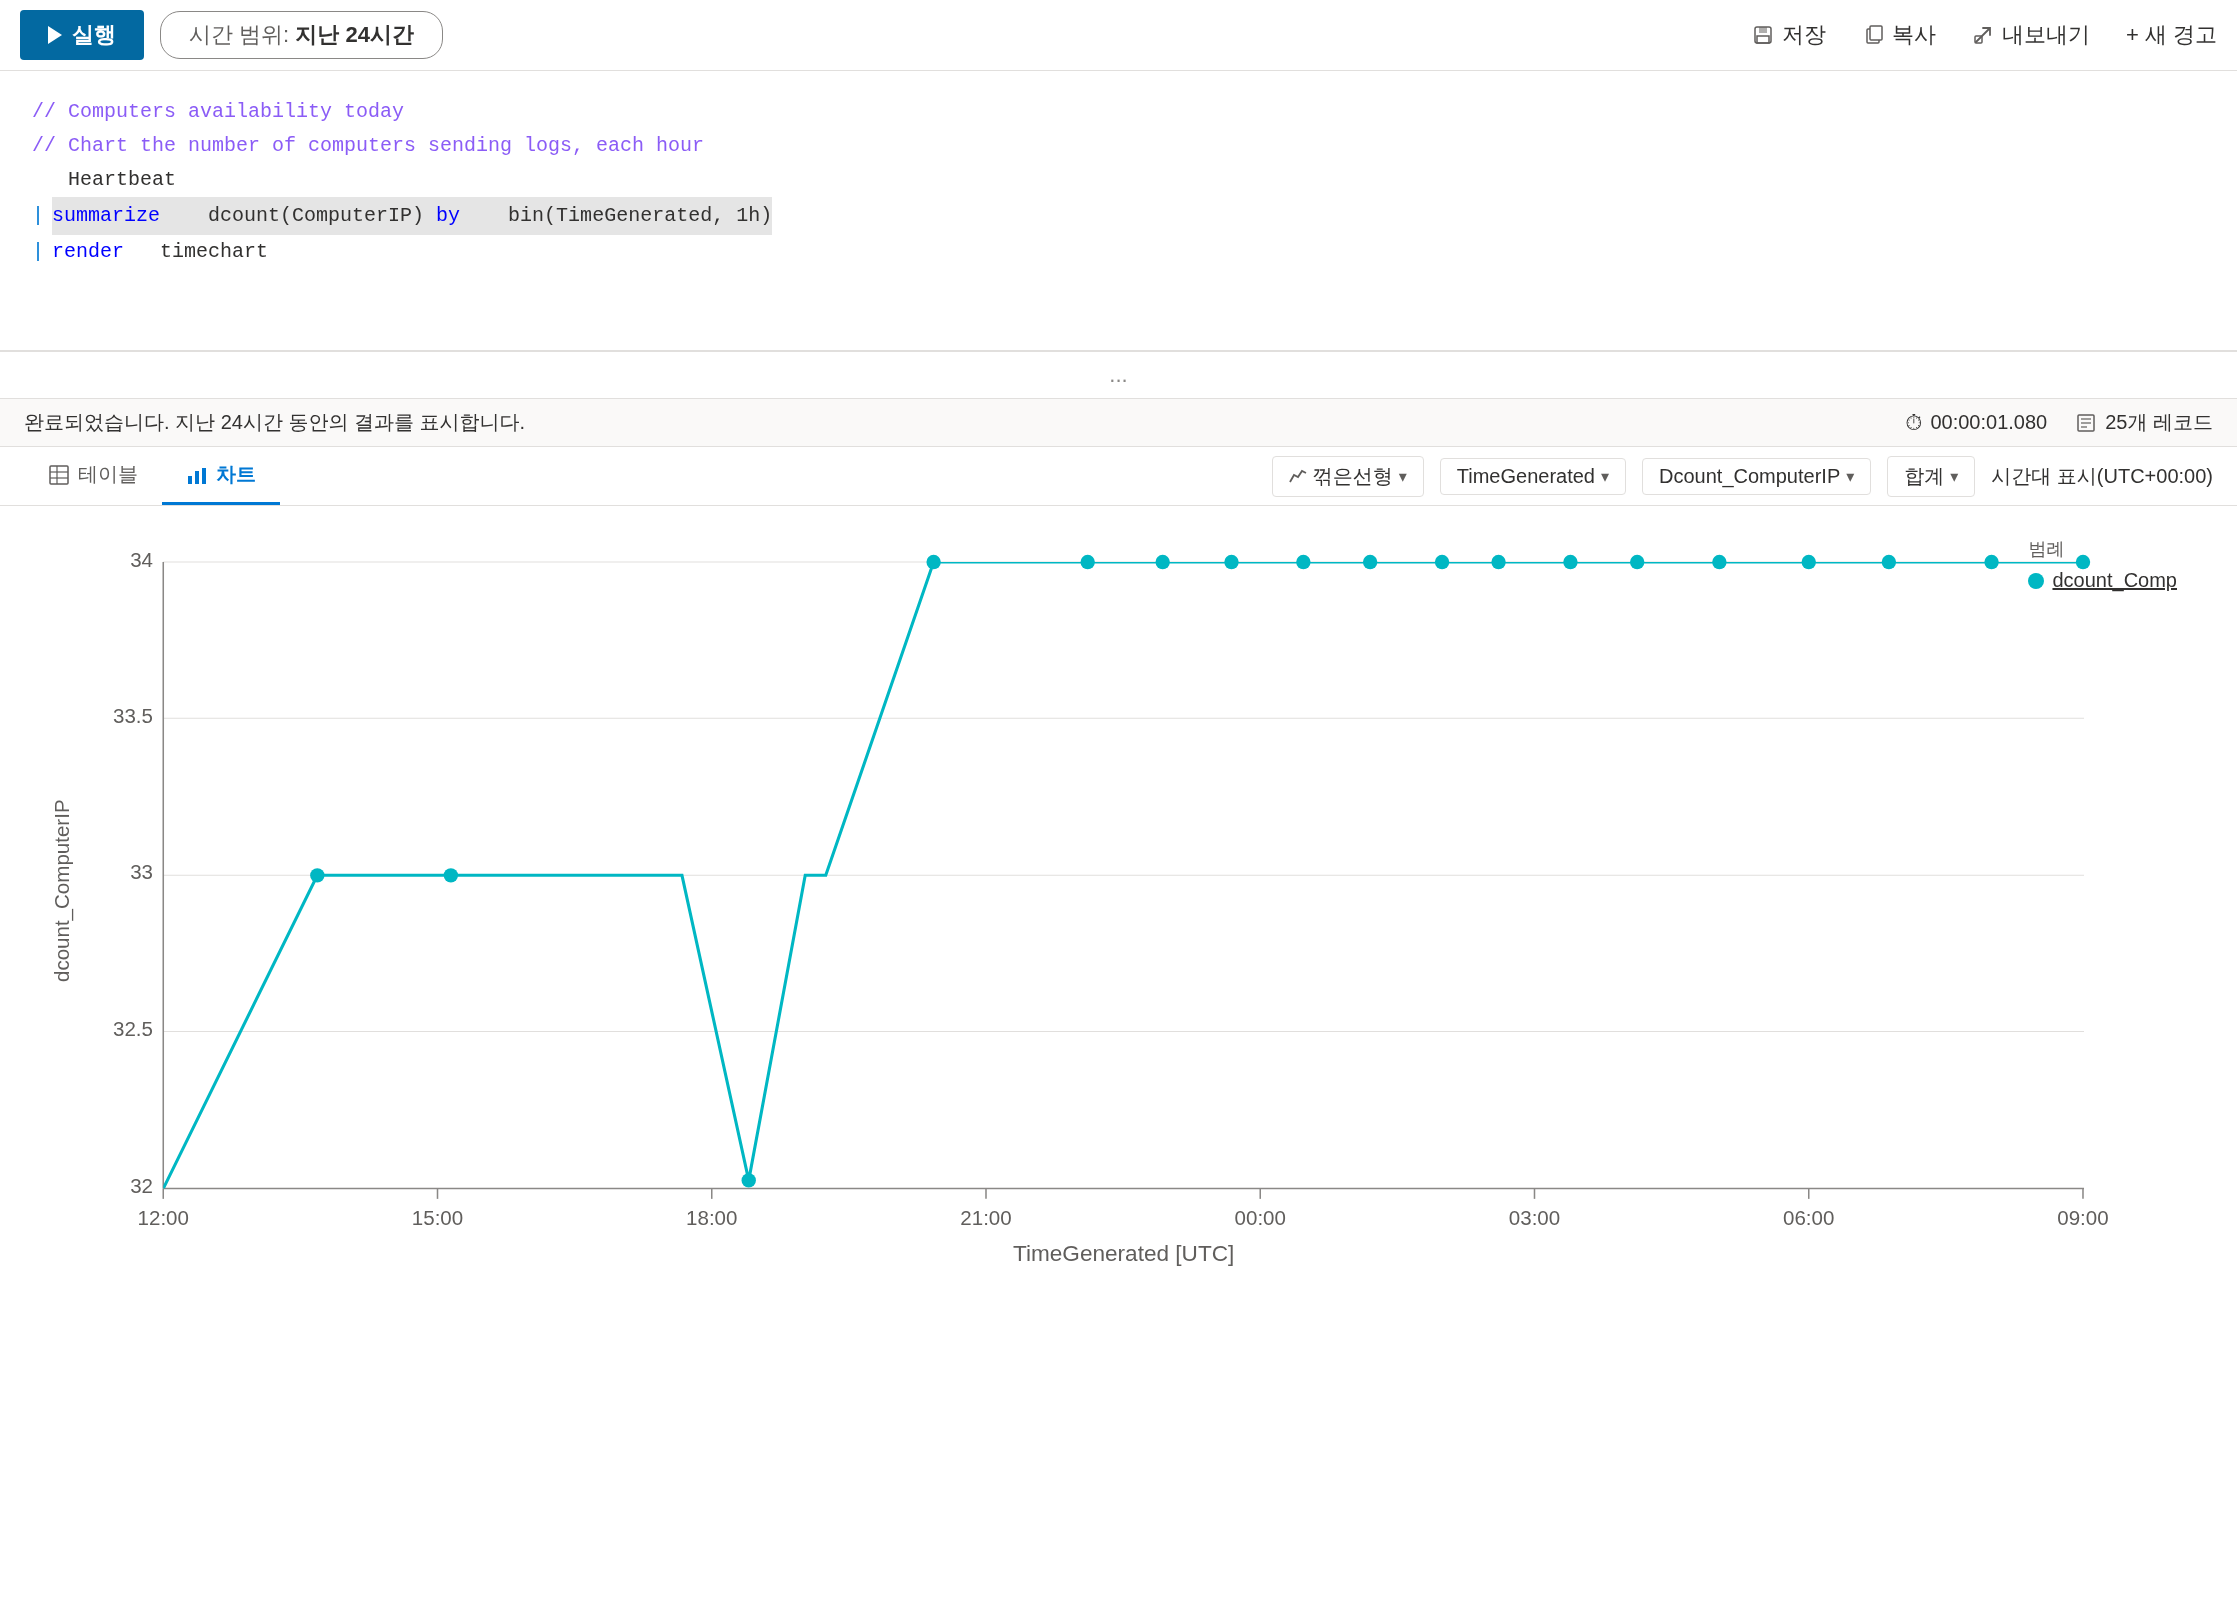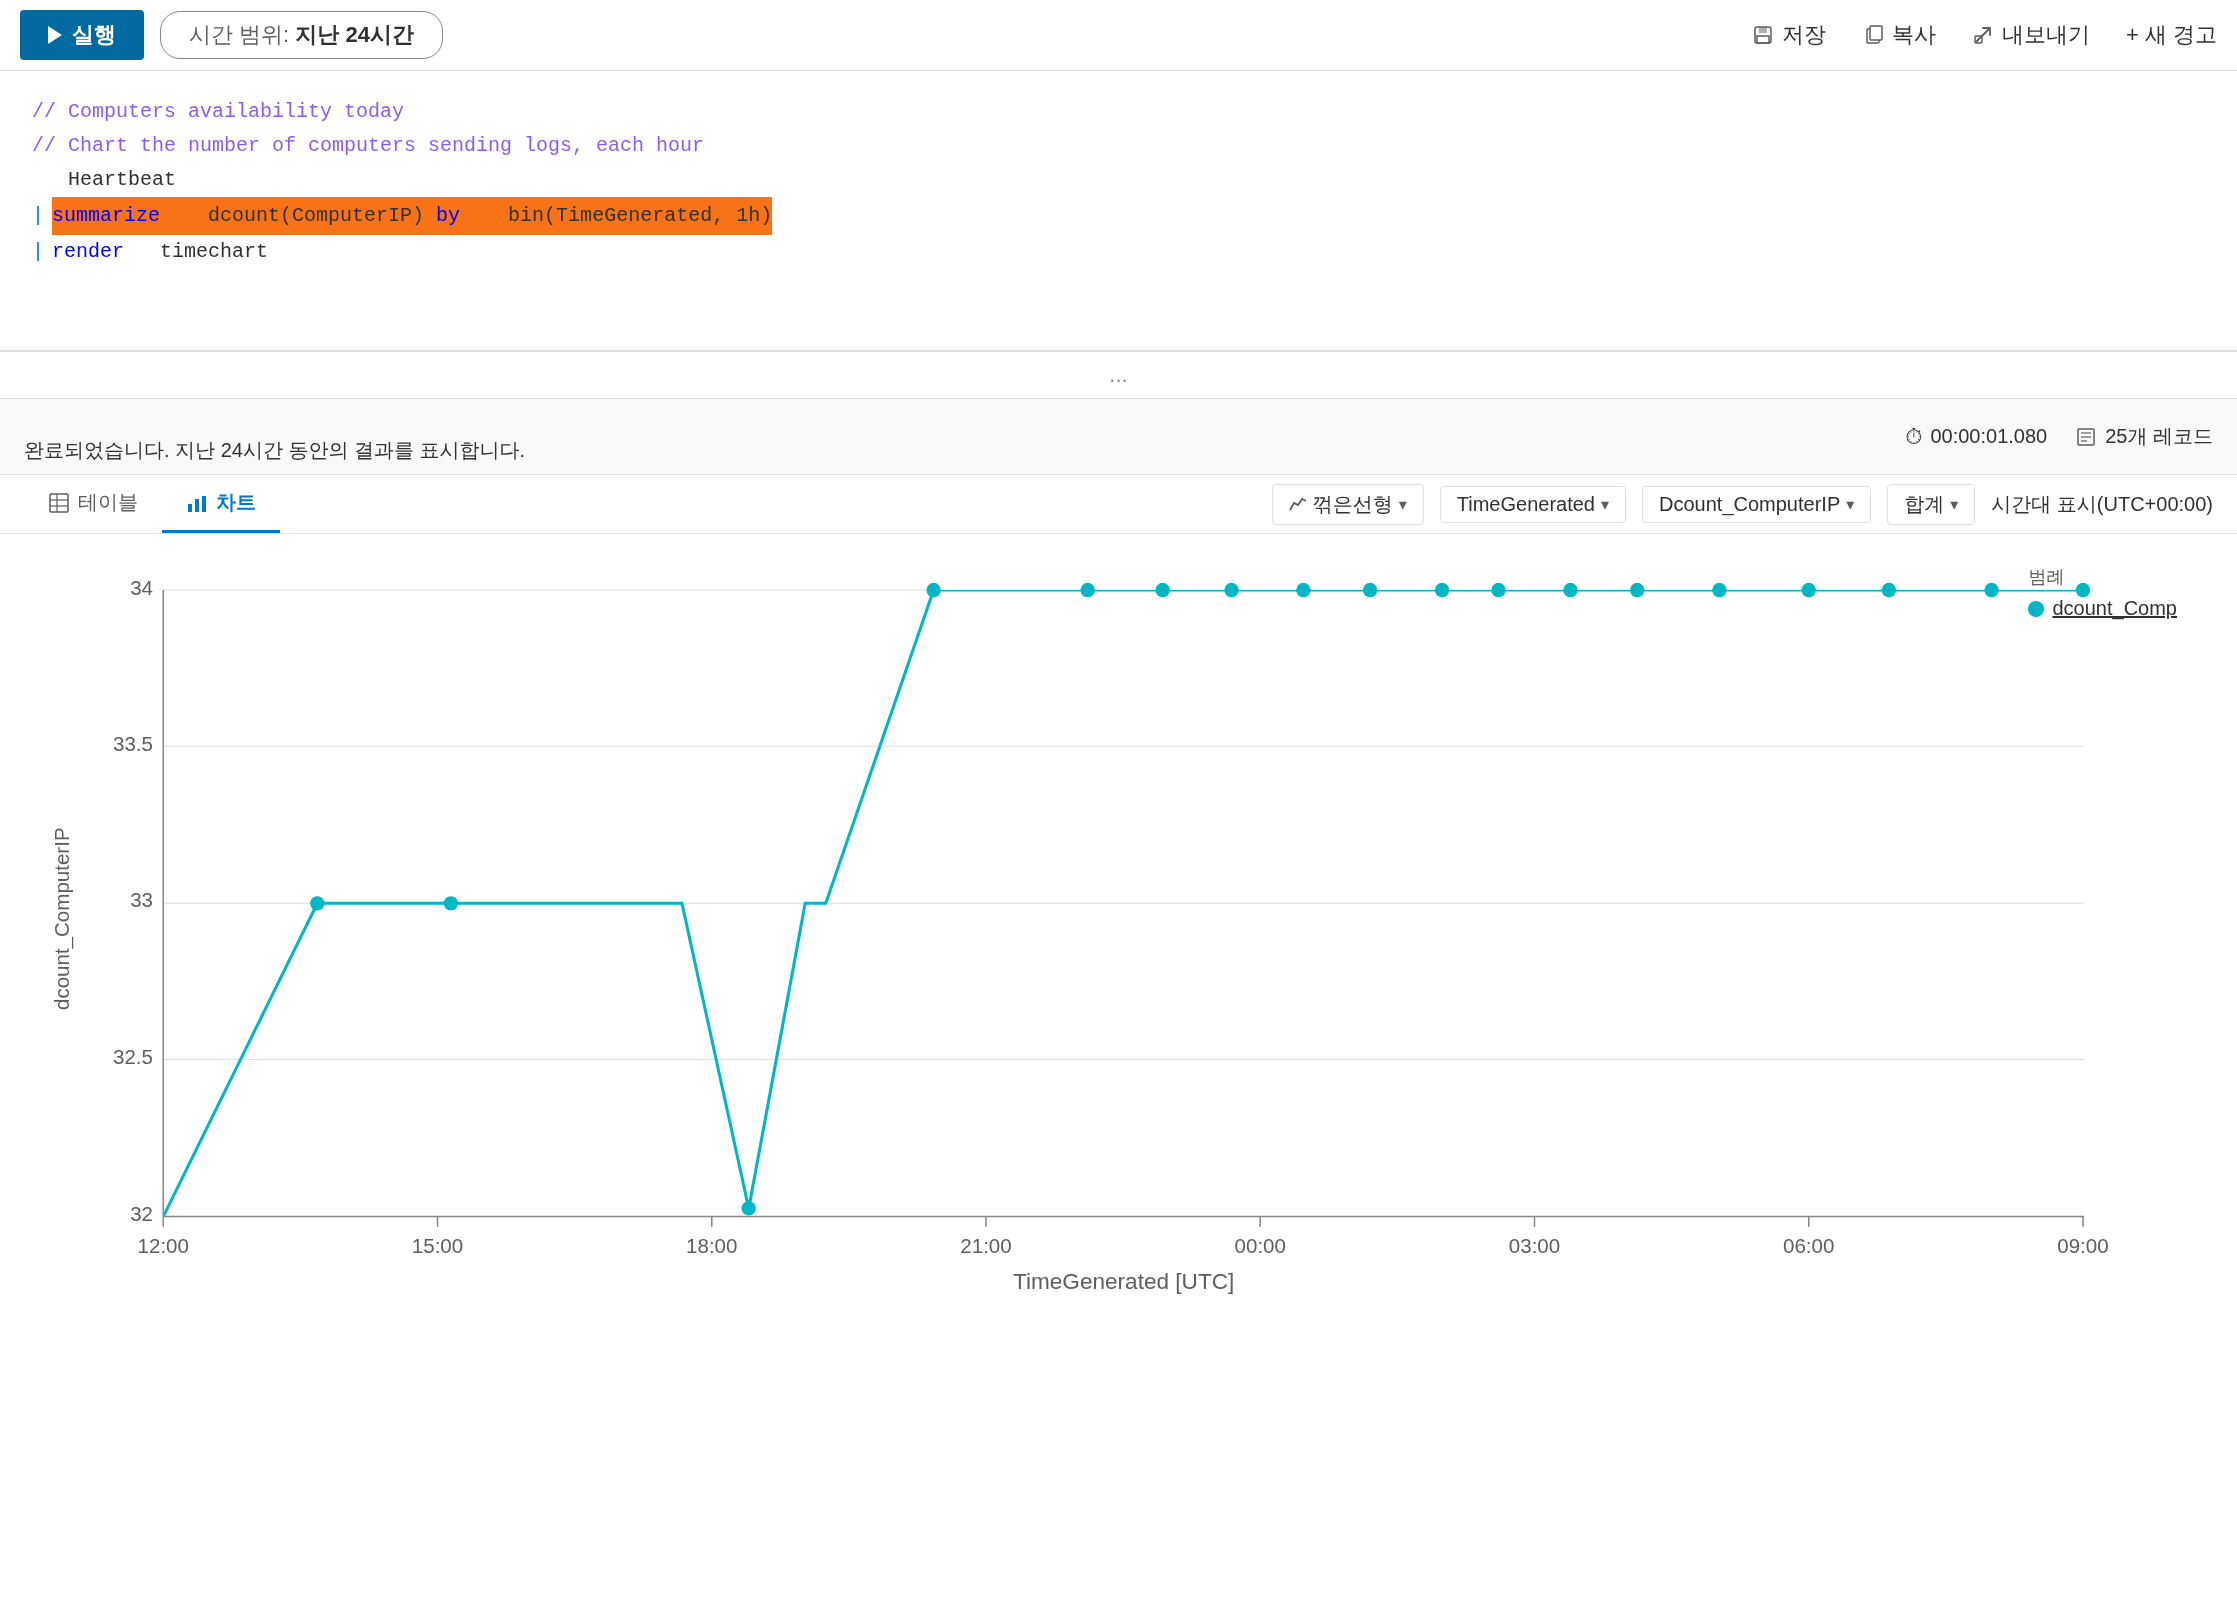--- a/index.html
+++ b/index.html
@@ -88,21 +88,21 @@
       font-family: 'Consolas', 'Courier New', monospace;
       font-size: 20px;
       line-height: 1.7;
       border-bottom: 1px solid #e1dfdd;
       min-height: 280px;
     }
     .comment { color: #8b5cf6; }
     .keyword { color: #0000ff; }
     .plain { color: #323130; margin-left: 36px; }
     .highlight-line {
-      background: #f97316;
+      background: #e5e5e5;
       display: inline;
       padding: 2px 0;
     }
     .pipe-char { color: #0078d4; margin-right: 8px; }
     .editor-line { display: flex; align-items: baseline; min-height: 32px; }
     .editor-ellipsis {
       text-align: center;
       color: #8a8886;
       font-size: 22px;
       padding: 10px 0;
@@ -113,21 +113,21 @@
     
     .status-bar {
       background: #faf9f8;
       border-bottom: 1px solid #e1dfdd;
       padding: 10px 24px;
       display: flex;
       align-items: center;
       font-size: 20px;
       gap: 20px;
     }
-    .status-text { color: #323130; flex: 1; margin-top: 28px; }
+    .status-text { color: #323130; flex: 1; }
     .status-right {
       display: flex;
       align-items: center;
       gap: 28px;
       color: #323130;
     }
     .status-time, .status-records {
       display: flex;
       align-items: center;
       gap: 8px;

